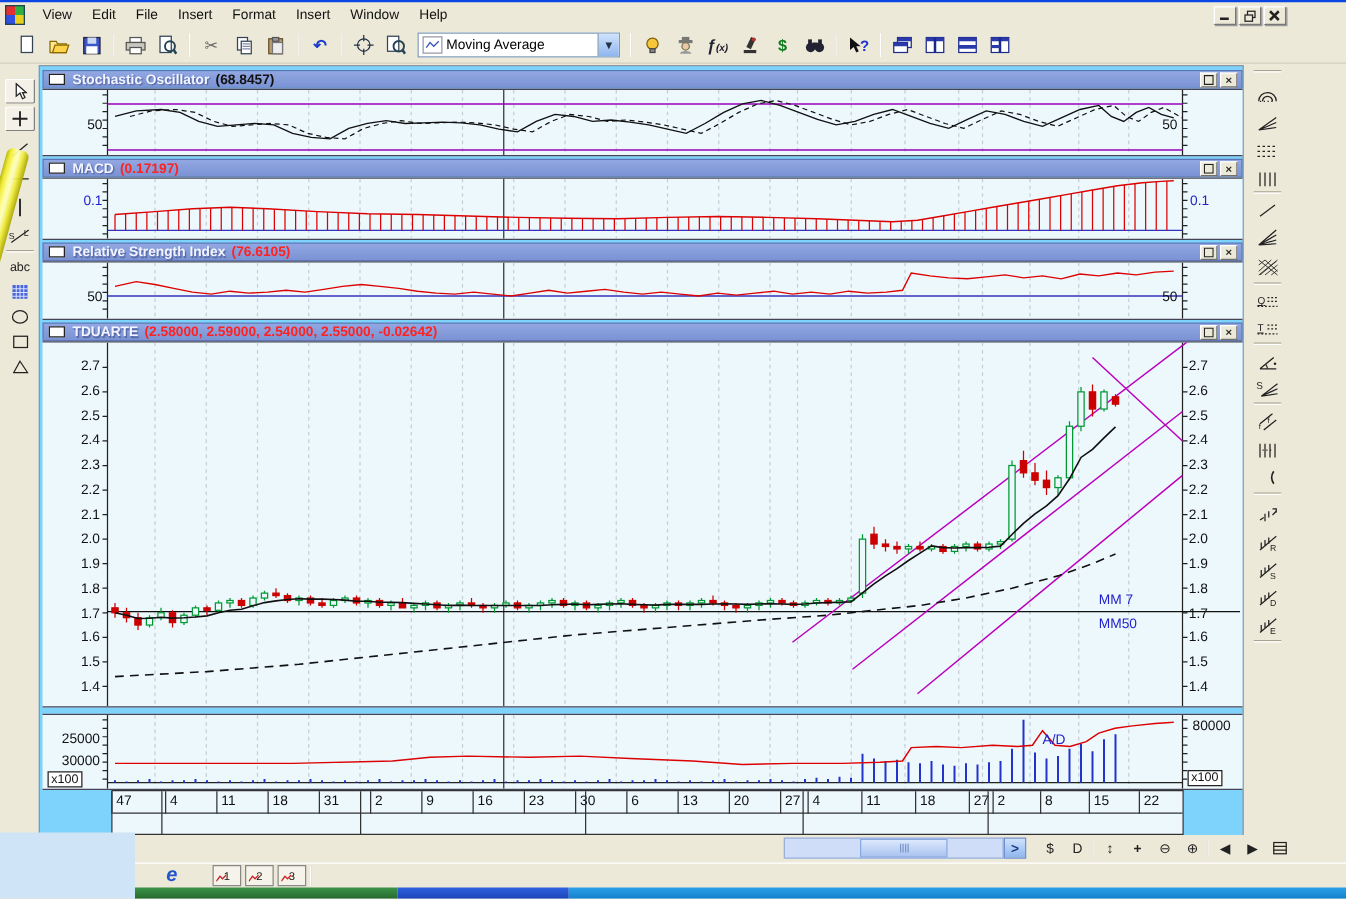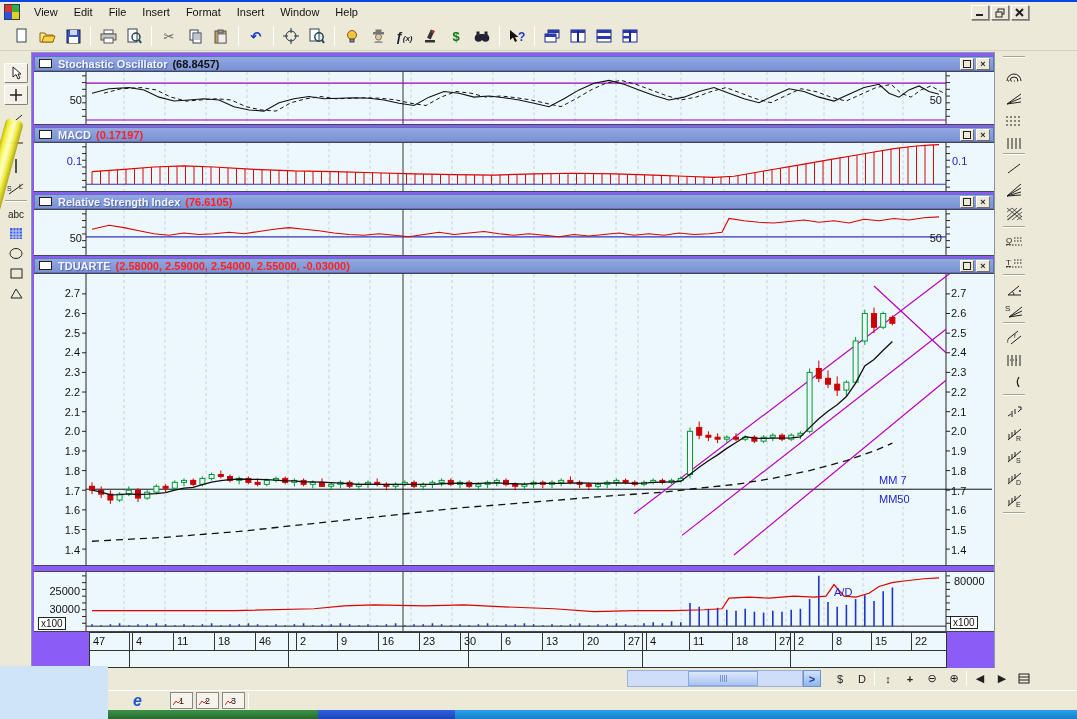--- a/index.html
+++ b/index.html
@@ -21,21 +21,21 @@
 #combo .cicon{width:16px;height:14px;margin:0 3px;border:1px solid #99a;display:flex;align-items:center;justify-content:center}
 #combo .carrow{margin-left:auto;width:17px;height:18px;background:linear-gradient(#cfe2fb,#8fb6ef);border-left:1px solid #7f9db9;color:#234;display:flex;align-items:center;justify-content:center;font-size:9px}
 .glyph{font-size:13px;line-height:1}
 
 #lefttools{left:2px;top:54px;width:29px;height:600px}
 #righttools{left:1000px;top:54px;width:32px;height:606px}
 .stool{position:absolute;left:2px;width:24px;height:20px;display:flex;align-items:center;justify-content:center;font-size:11px;color:#222}
 .raised{background:#f4f2e8;border:1px solid #fff;border-right-color:#808080;border-bottom-color:#808080;border-radius:2px}
 .ssep{position:absolute;left:3px;width:22px;height:2px;border-top:1px solid #a8a490;border-bottom:1px solid #fff}
 
-#chartwin{left:31px;top:52px;width:964px;height:617px;border:1px solid #8a96a8;background:#8b5cf6}
+#chartwin{left:31px;top:52px;width:964px;height:617px;border:1px solid #8a96a8;background:#7dd3fc}
 #cc{position:absolute;left:2px;top:3px;width:960px;height:612px}
 .ph{position:absolute;left:0;width:960px;height:15px;background:linear-gradient(#92a7e2,#7b93d4);border:1px solid #5e74b4;display:flex;align-items:center;font-size:11px;font-weight:bold}
 .ph .cbox{width:13px;height:9px;background:#fff;border:1px solid #222;margin:0 6px 0 4px}
 .ph .ttl{color:#f2f5ff;text-shadow:1px 1px 1px #5060a0;margin-right:5px}
 .ph .val{color:#ff2222}
 .ph .valdark{color:#111}
 .phbtns{margin-left:auto;display:flex;gap:2px;margin-right:3px}
 .phb{width:14px;height:12px;background:#ece9d8;border:1px solid #fff;border-right-color:#707070;border-bottom-color:#707070;display:flex;align-items:center;justify-content:center;font-size:9px;color:#222}
 .plot{position:absolute;left:0;width:960px;background:#edf8fd;border-top:1px solid #445;border-bottom:1px solid #445}
 .plot svg{position:absolute;left:0;top:0;width:100%;height:100%}
@@ -177,20 +177,29 @@
           <path d="M8 0v5M8 11v5M0 8h5M11 8h5" stroke="#234"></path>
         </svg>
       </span>
     <span class="tbtn">
         <svg class="icon" width="16" height="16">
           <rect x="1" y="1" width="9" height="12" fill="#fff" stroke="#345"></rect>
           <circle cx="10" cy="9" r="4.2" fill="none" stroke="#245" stroke-width="1.5"></circle>
           <line x1="13" y1="12" x2="15" y2="15" stroke="#245" stroke-width="2"></line>
         </svg>
       </span>
+    <div id="combo">
+      <span class="cicon">
+          <svg width="12" height="10">
+            <polyline points="1,7 4,3 7,6 11,2" fill="none" stroke="#3355bb"></polyline>
+          </svg>
+        </span>
+      <span>Moving Average</span>
+      <span class="carrow">▼</span>
+    </div>
     <span class="tsep"></span>
     <span class="tbtn">
         <svg class="icon" width="14" height="15">
           <circle cx="7" cy="6" r="4.5" fill="#f4c63a" stroke="#7a5a10"></circle>
           <rect x="5" y="10" width="4" height="3" fill="#888" stroke="#444"></rect>
         </svg>
       </span>
     <span class="tbtn">
         <svg class="icon" width="15" height="15">
           <rect x="2" y="3" width="11" height="2.5" fill="#777"></rect>
@@ -600,21 +609,21 @@
             <line x1="52" x2="912" y1="28" y2="28" stroke="#3333bb" stroke-width="1.2"></line>
             <polyline points="58.0,20.0 75.0,16.0 90.0,18.4 105.0,21.6 120.0,24.8 135.0,26.4 150.0,24.0 165.0,25.6 180.0,24.8 195.0,23.2 210.0,24.8 225.0,22.4 240.0,20.0 255.0,18.4 270.0,20.0 285.0,21.6 300.0,24.0 315.0,25.6 330.0,26.4 345.0,24.8 360.0,26.4 375.0,28.0 390.0,25.6 405.0,23.2 420.0,25.6 435.0,24.0 450.0,22.4 465.0,24.8 480.0,26.4 495.0,24.8 510.0,26.4 525.0,28.0 540.0,25.6 555.0,27.2 570.0,25.6 585.0,24.0 600.0,26.4 615.0,24.8 630.0,26.4 645.0,24.0 660.0,25.6 675.0,24.8 688.0,23.2 695.0,8.8 710.0,11.2 725.0,12.8 740.0,13.6 755.0,12.0 770.0,10.4 785.0,12.8 800.0,11.2 815.0,13.6 830.0,9.6 845.0,11.2 860.0,8.8 875.0,10.4 890.0,8.0 905.0,7.2" fill="none" stroke="#dd0000" stroke-width="1.1" stroke-dasharray="none"></polyline>
           </svg>
       <span class="axlbl" style="left:20px;top:22px;width:28px;text-align:right">50</span>
       <span class="axlbl" style="left:884px;top:22px;width:24px;text-align:right">50</span>
     </div>
 
     <div class="ph" style="top:202px">
       <span class="cbox"></span>
       <span class="ttl">TDUARTE</span>
-      <span class="val">(2.58000, 2.59000, 2.54000, 2.55000, -0.03000)</span>
+      <span class="val">(2.58000, 2.59000, 2.54000, 2.55000, -0.02642)</span>
       <span class="phbtns">
             <span class="phb">
               <svg width="8" height="8">
                 <rect x="0.5" y="0.5" width="7" height="7" fill="none" stroke="#222"></rect>
               </svg>
             </span>
             <span class="phb">×</span>
           </span>
     </div>
     <div class="plot" id="p4" style="top:217px;height:293px">
@@ -1036,21 +1045,21 @@
       <div id="drow1">
             <span class="dline" style="left: -1px;"></span>
             <span class="dtick" style="left: 3px;">47</span>
             <span class="dline" style="left: 42px;"></span>
             <span class="dtick" style="left: 46px;">4</span>
             <span class="dline" style="left: 83px;"></span>
             <span class="dtick" style="left: 87px;">11</span>
             <span class="dline" style="left: 124px;"></span>
             <span class="dtick" style="left: 128px;">18</span>
             <span class="dline" style="left: 165px;"></span>
-            <span class="dtick" style="left: 169px;">46</span>
+            <span class="dtick" style="left: 169px;">31</span>
             <span class="dline" style="left: 206px;"></span>
             <span class="dtick" style="left: 210px;">2</span>
             <span class="dline" style="left: 247px;"></span>
             <span class="dtick" style="left: 251px;">9</span>
             <span class="dline" style="left: 288px;"></span>
             <span class="dtick" style="left: 292px;">16</span>
             <span class="dline" style="left: 329px;"></span>
             <span class="dtick" style="left: 333px;">23</span>
             <span class="dline" style="left: 370px;"></span>
             <span class="dtick" style="left: 374px;">30</span>

